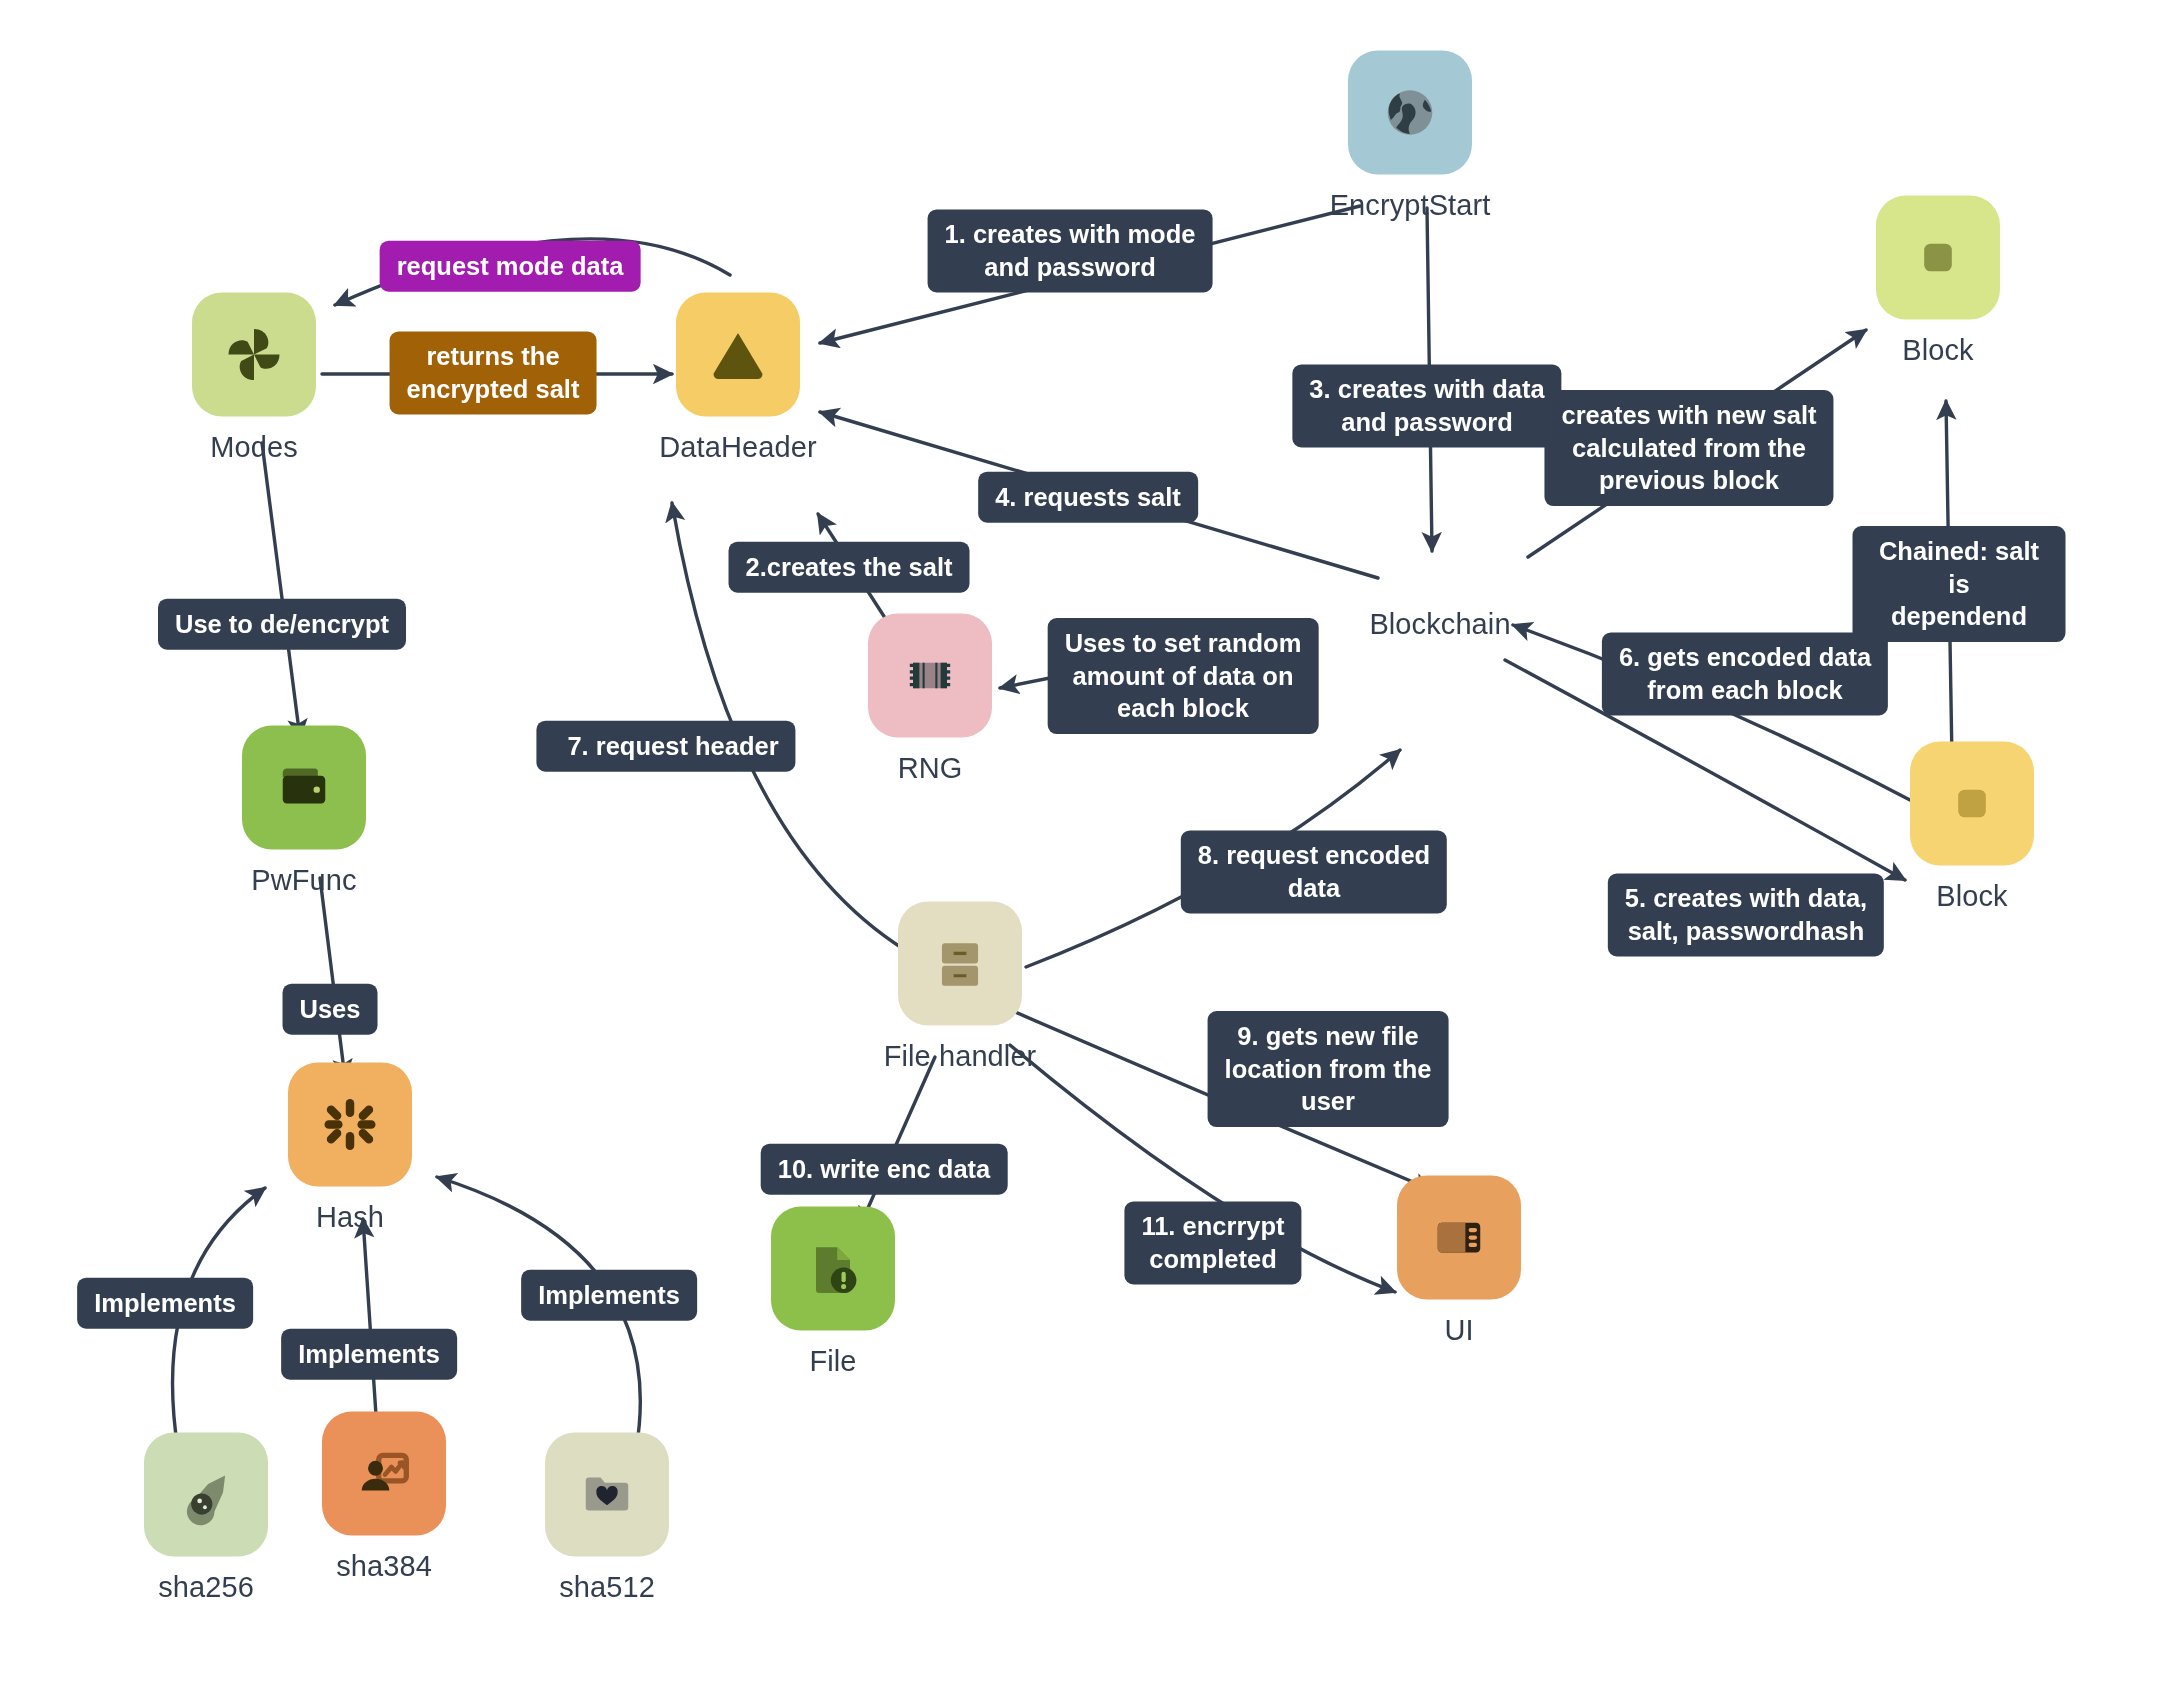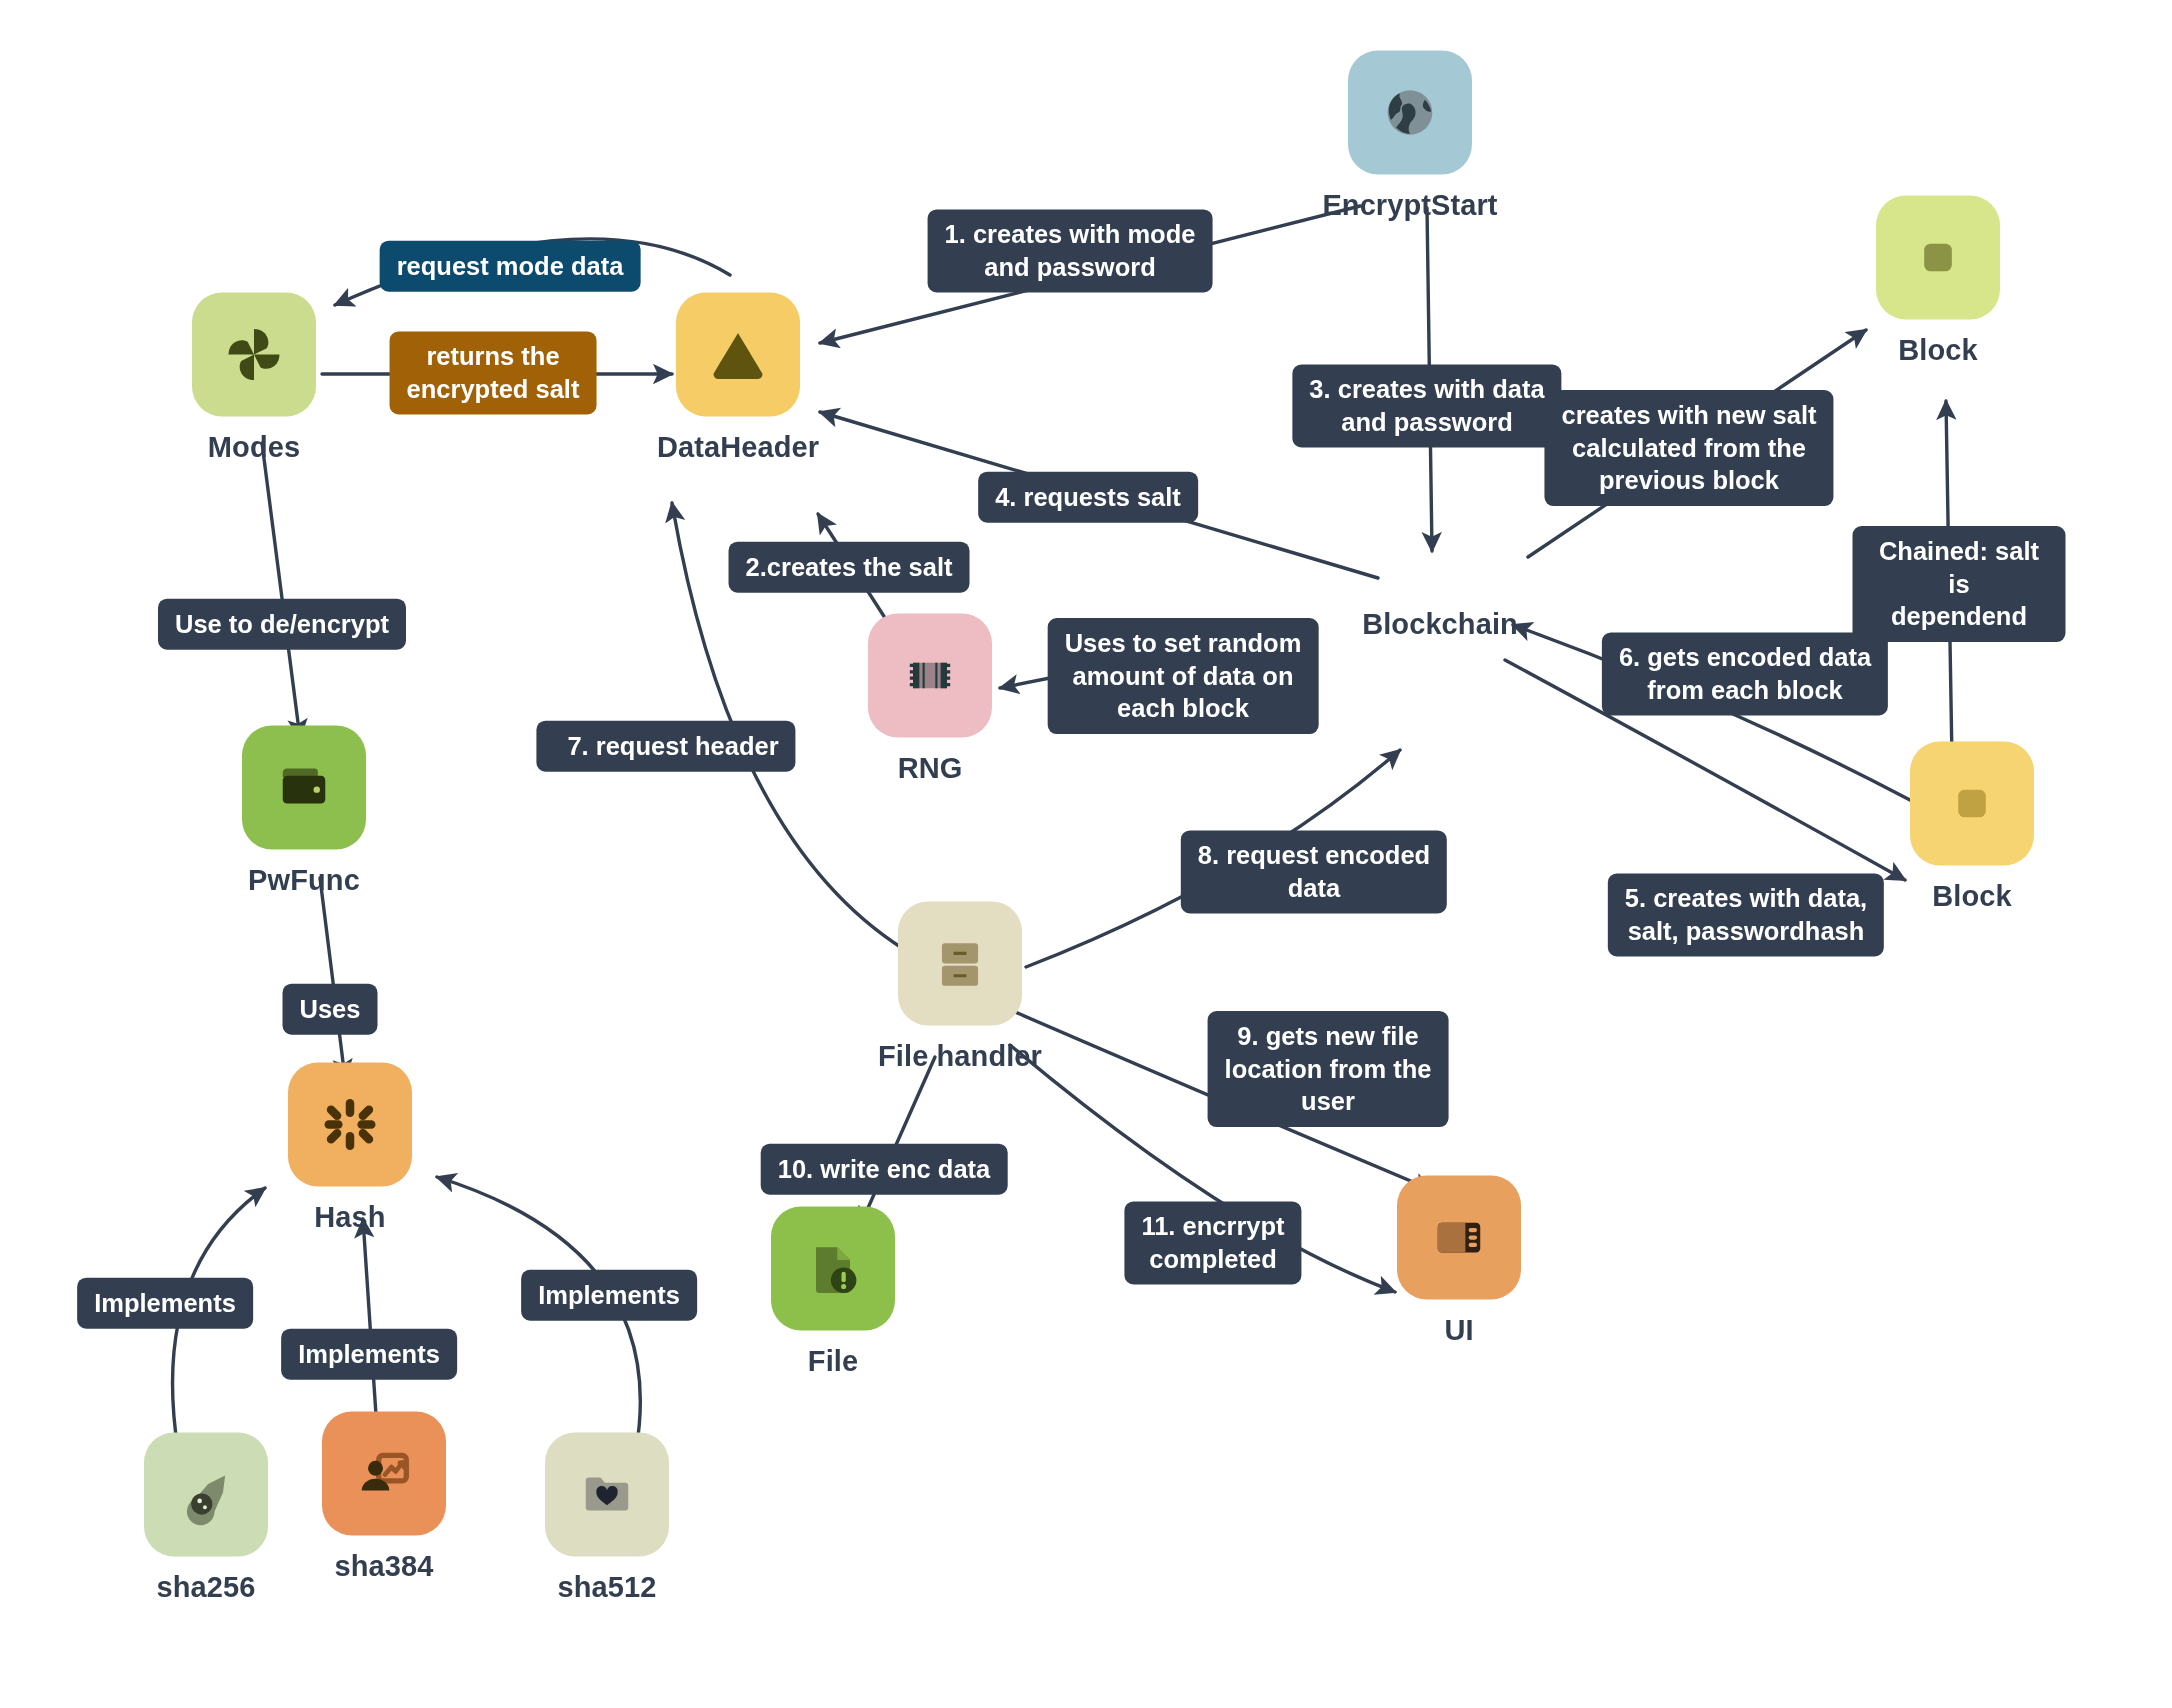--- a/index.html
+++ b/index.html
@@ -41,21 +41,21 @@
     border-radius: 30px;
     display: flex;
     align-items: center;
     justify-content: center;
     box-sizing: border-box;
   }
   .node-tile svg { display: block; }
   .node-label {
     margin-top: 14px;
     font-size: 29px;
-    font-weight: 700;
+    font-weight: 400;
     color: #333f50;
     white-space: nowrap;
     text-align: center;
     letter-spacing: 0.1px;
   }
   .edge-label {
     position: absolute;
     background: #333f50;
     color: #ffffff;
     font-size: 25.5px;
@@ -261,21 +261,21 @@
             <path d="M12 19 a3 3 0 0 1 3 -3 h11 l4 5 h19 a3 3 0 0 1 3 3 v20 a3 3 0 0 1 -3 3 H15 a3 3 0 0 1 -3 -3 Z" fill="#9a9a8c"></path>
         <path d="M32 42 c-7-5-10-8-10-12a5 5 0 0 1 10-2 a5 5 0 0 1 10 2 c0 4-3 7-10 12z" fill="#1f2430"></path>
           </svg>
         </div>
         <div class="node-label" style="color: rgb(51, 63, 80);">sha512</div>
       </div>
     </div>
   <div id="labels-group">
       <div class="edge-label" style="left: 1070px; top: 251px; background: rgb(51, 63, 80); color: rgb(255, 255, 255);">1. creates with mode
 and password</div>
-      <div class="edge-label" style="left: 510px; top: 266px; background: #0c4a6e; color: rgb(255, 255, 255);">request mode data</div>
+      <div class="edge-label" style="left: 510px; top: 266px; background: #a21caf; color: rgb(255, 255, 255);">request mode data</div>
       <div class="edge-label" style="left: 493px; top: 373px; background: #a16207; color: rgb(255, 255, 255);">returns the
 encrypted salt</div>
       <div class="edge-label" style="left: 1427px; top: 406px; background: rgb(51, 63, 80); color: rgb(255, 255, 255);">3. creates with data
 and password</div>
       <div class="edge-label" style="left: 1689px; top: 448px; background: rgb(51, 63, 80); color: rgb(255, 255, 255);">creates with new salt
 calculated from the
 previous block</div>
       <div class="edge-label" style="left: 1088px; top: 497px; background: rgb(51, 63, 80); color: rgb(255, 255, 255);">4. requests salt</div>
       <div class="edge-label" style="left: 849px; top: 567px; background: rgb(51, 63, 80); color: rgb(255, 255, 255);">2.creates the salt</div>
       <div class="edge-label" style="left: 1183px; top: 676px; background: rgb(51, 63, 80); color: rgb(255, 255, 255);">Uses to set random

